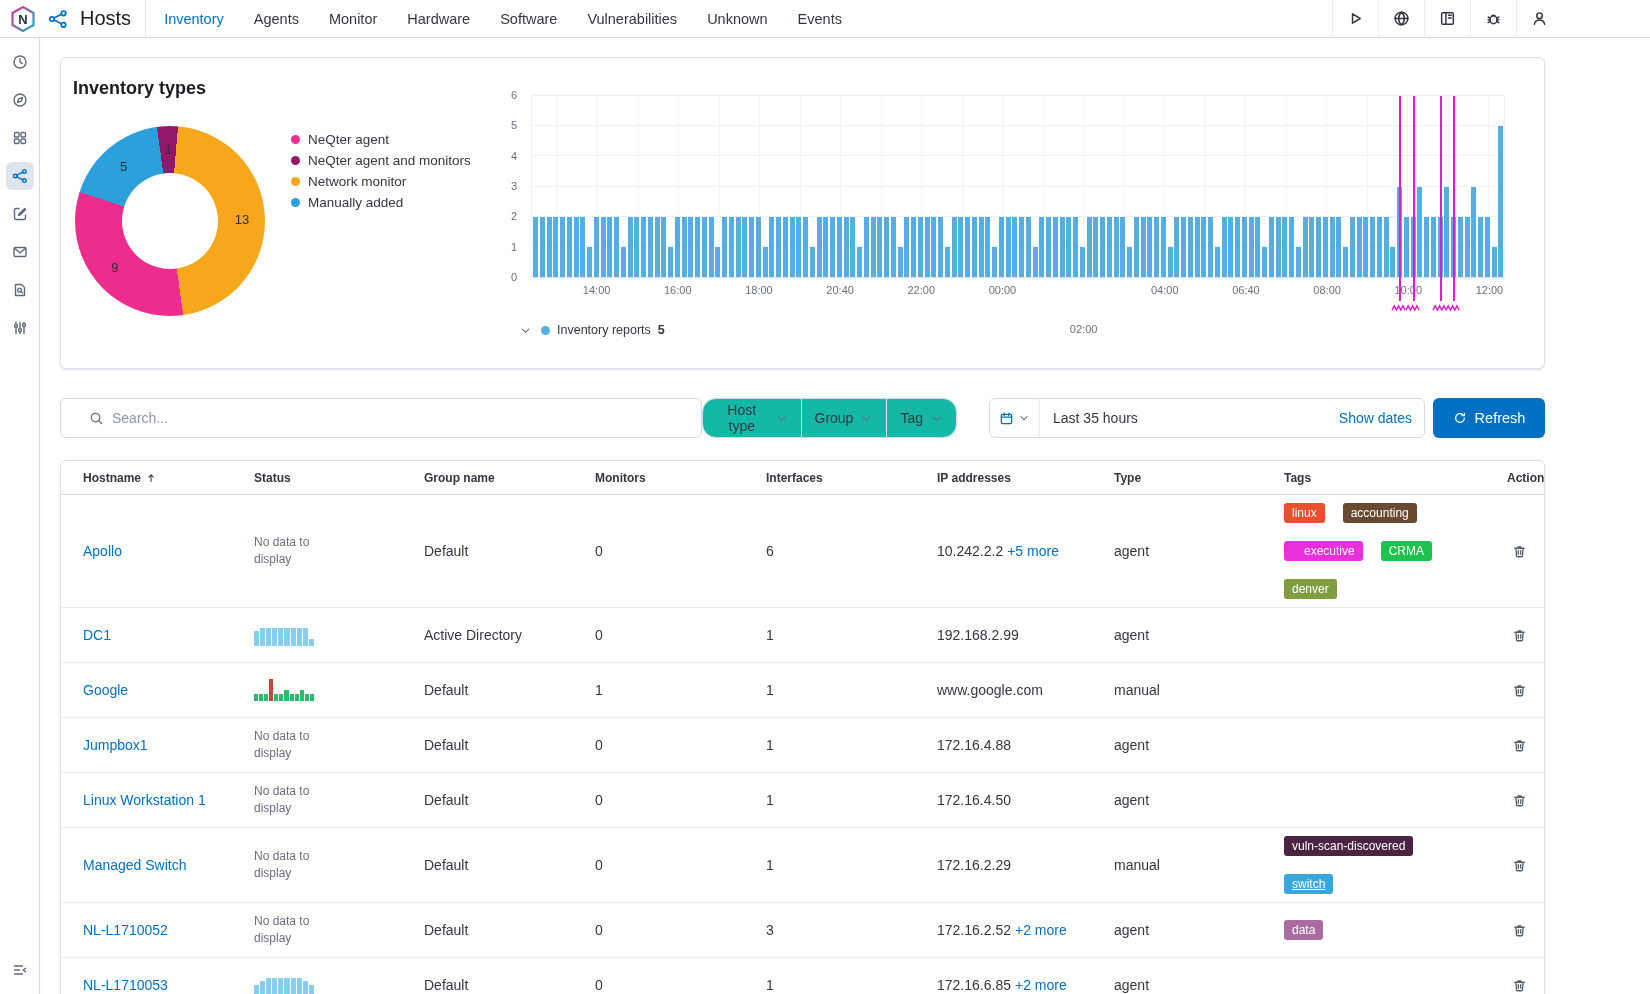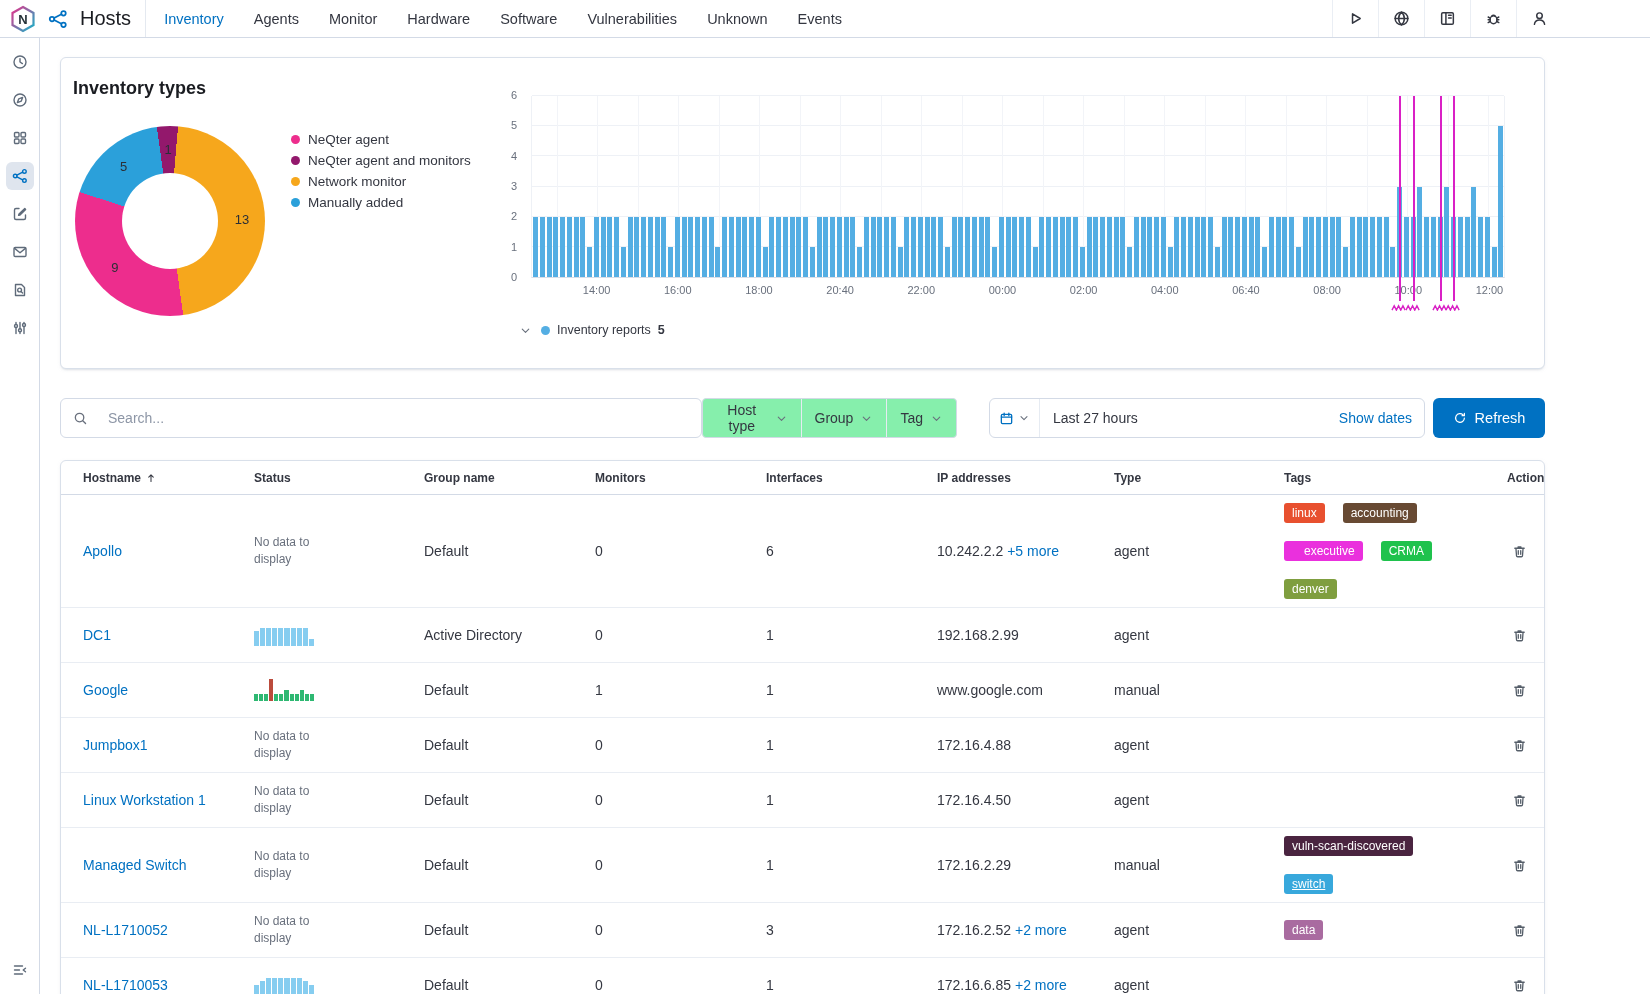--- a/index.html
+++ b/index.html
@@ -58,25 +58,25 @@
   .xlab{position:absolute;transform:translateX(-50%);font-size:11px;color:var(--subdued);white-space:nowrap}
   .xunit{position:absolute;left:470px;right:39px;top:243px;text-align:center;font-size:11.5px;color:var(--subdued)}
   .hist-legend{position:absolute;left:455px;top:263px;display:flex;align-items:center;gap:7px;font-size:12.5px;color:var(--text)}
   .hl-chevron{border:none;background:none;color:var(--subdued);width:18px;height:18px;display:flex;align-items:center;justify-content:center;cursor:pointer}
   .hl-chevron svg{width:13px;height:13px}
   .hl-dot{width:9px;height:9px;border-radius:50%}
   .hl-count{font-weight:700}
 
   
   .filter-row{display:flex;align-items:stretch;height:40px;margin-bottom:22px}
-  .searchbox{flex:0 0 642px;display:flex;align-items:center;gap:20px;border:1px solid var(--border);border-radius:6px;padding:0 12px;background:#fff}
+  .searchbox{flex:0 0 642px;display:flex;align-items:center;gap:8px;border:1px solid var(--border);border-radius:6px;padding:0 28px;background:#fff}
   .searchbox svg{width:15px;height:15px;color:var(--subdued);flex:0 0 15px}
   .searchbox input{border:none;outline:none;font:inherit;font-size:14px;flex:1;color:var(--text)}
   .searchbox input::placeholder{color:#8d96a6}
-  .filter-group{margin-left:0;display:flex;border:1px solid var(--border);border-radius:4px;overflow:hidden;background:#86efac}
+  .filter-group{margin-left:0;display:flex;border:1px solid var(--border);border-radius:14px;overflow:hidden;background:#14b8a6}
   .filter-btn{display:flex;align-items:center;gap:7px;padding:0 13px;background:none;border:none;border-right:1px solid #e6ebf2;font:inherit;font-size:14px;color:var(--text);cursor:pointer}
   .filter-btn:last-child{border-right:none}
   .chev{display:flex;color:var(--subdued)}
   .chev svg{width:13px;height:13px}
   .date-group{margin-left:32px;flex:0 0 436px;display:flex;align-items:stretch;border:1px solid var(--border);border-radius:6px;background:#fff;overflow:hidden}
   .cal-btn{display:flex;align-items:center;gap:4px;padding:0 9px;border:none;background:none;border-right:1px solid #e6ebf2;color:var(--accent);cursor:pointer}
   .cal-btn svg{width:15px;height:15px}
   .cal-btn .chev svg{width:12px;height:12px}
   .date-value{display:flex;align-items:center;padding:0 13px;font-size:14px;color:var(--text);cursor:pointer}
   .show-dates{margin-left:auto;padding:0 12px;color:var(--accent);font-size:14px;background:none;border:none;cursor:pointer;display:flex;align-items:center}
@@ -479,21 +479,21 @@
                 <path d="M1 7 3.5 2 6 7 8.5 2 11 7 13.5 2 16 7"></path>
               </svg></div>
           </div>
         <div class="xlabels">
             <span class="xlab" style="left: 6.73611%;">14:00</span>
             <span class="xlab" style="left: 15.0694%;">16:00</span>
             <span class="xlab" style="left: 23.4028%;">18:00</span>
             <span class="xlab" style="left: 31.7361%;">20:40</span>
             <span class="xlab" style="left: 40.0694%;">22:00</span>
             <span class="xlab" style="left: 48.4028%;">00:00</span>
-            <span class="xlab" style="left: 56.7361%;">02:00</span>
+            <span class="xlab" style="left: 56.7361%; margin-top: 39px;">02:00</span>
             <span class="xlab" style="left: 65.0694%;">04:00</span>
             <span class="xlab" style="left: 73.4028%;">06:40</span>
             <span class="xlab" style="left: 81.7361%;">08:00</span>
             <span class="xlab" style="left: 90.0694%;">10:00</span>
             <span class="xlab" style="left: 98.4028%;">12:00</span>
           </div>
 
         <div class="hist-legend">
           <button class="hl-chevron">
               <svg viewBox="0 0 16 16" width="16" height="16" fill="none" stroke="currentColor" stroke-width="1.4" stroke-linecap="round" stroke-linejoin="round">
@@ -549,21 +549,21 @@
                   <rect x="2.5" y="3.5" width="11" height="10" rx="1.2"></rect>
                   <path d="M2.5 6.5h11M5.5 2.2v2.6M10.5 2.2v2.6"></path>
                 </svg>
               </span>
             <span class="chev">
                 <svg viewBox="0 0 16 16" width="16" height="16" fill="none" stroke="currentColor" stroke-width="1.4" stroke-linecap="round" stroke-linejoin="round">
                   <path d="m4 6.2 4 4 4-4"></path>
                 </svg>
               </span>
           </button>
-          <div class="date-value">Last 27 hours</div>
+          <div class="date-value">Last 35 hours</div>
           <button class="show-dates">Show dates</button>
         </div>
         <button class="refresh-btn">
           <span style="display:flex">
               <svg viewBox="0 0 16 16" width="16" height="16" fill="none" stroke="currentColor" stroke-width="1.4" stroke-linecap="round" stroke-linejoin="round">
                 <path d="M13 8a5 5 0 1 1-1.5-3.6M13 2.8v2.6h-2.6"></path>
               </svg>
             </span>
           <span>Refresh</span>
         </button>

